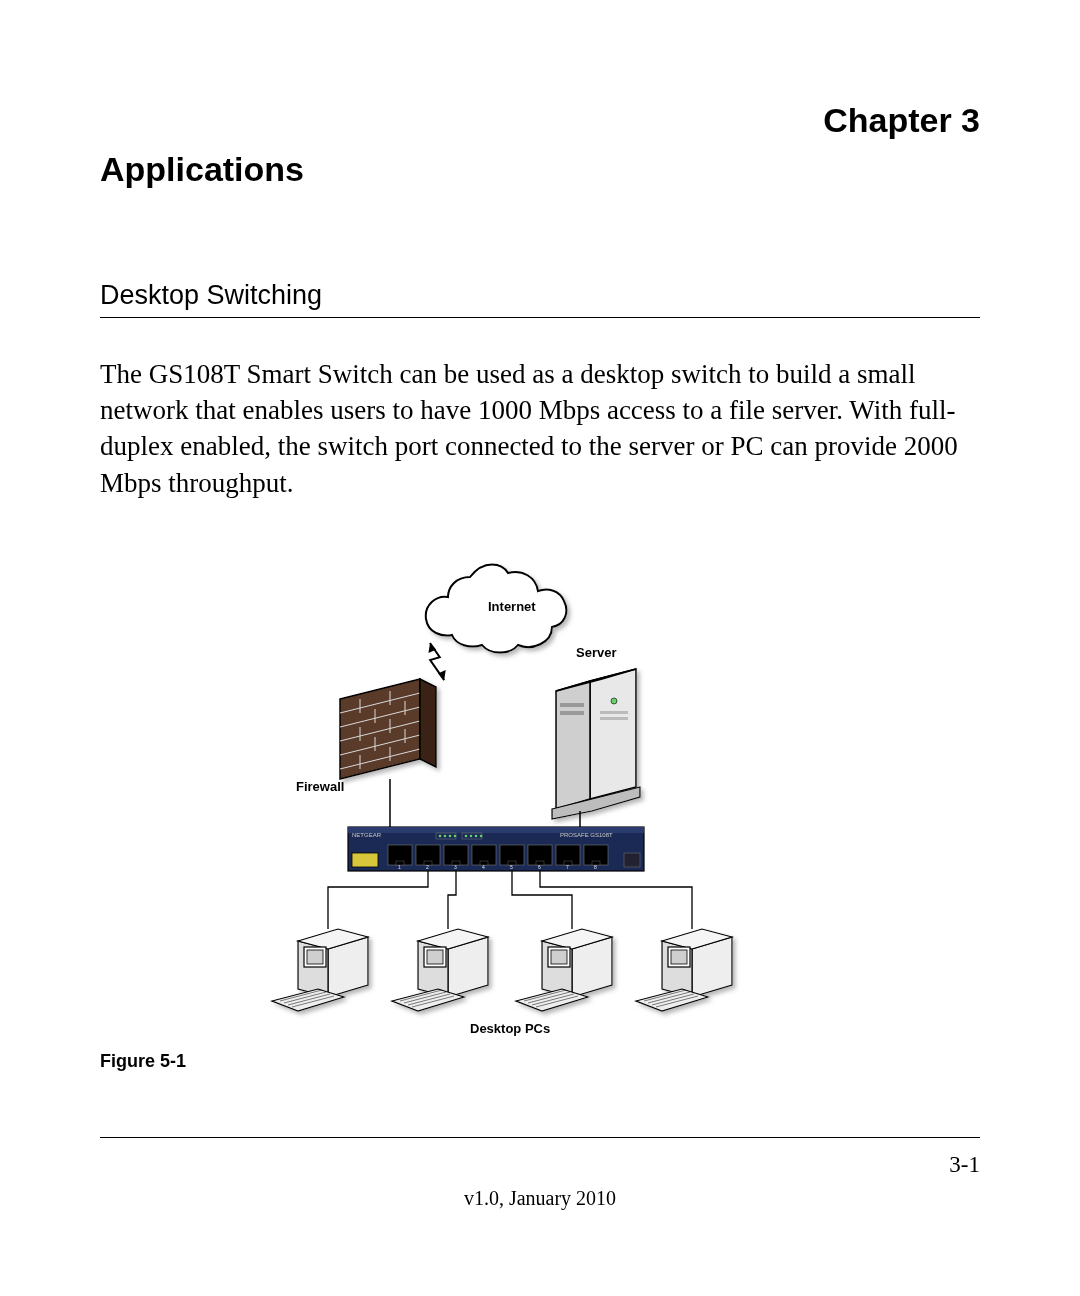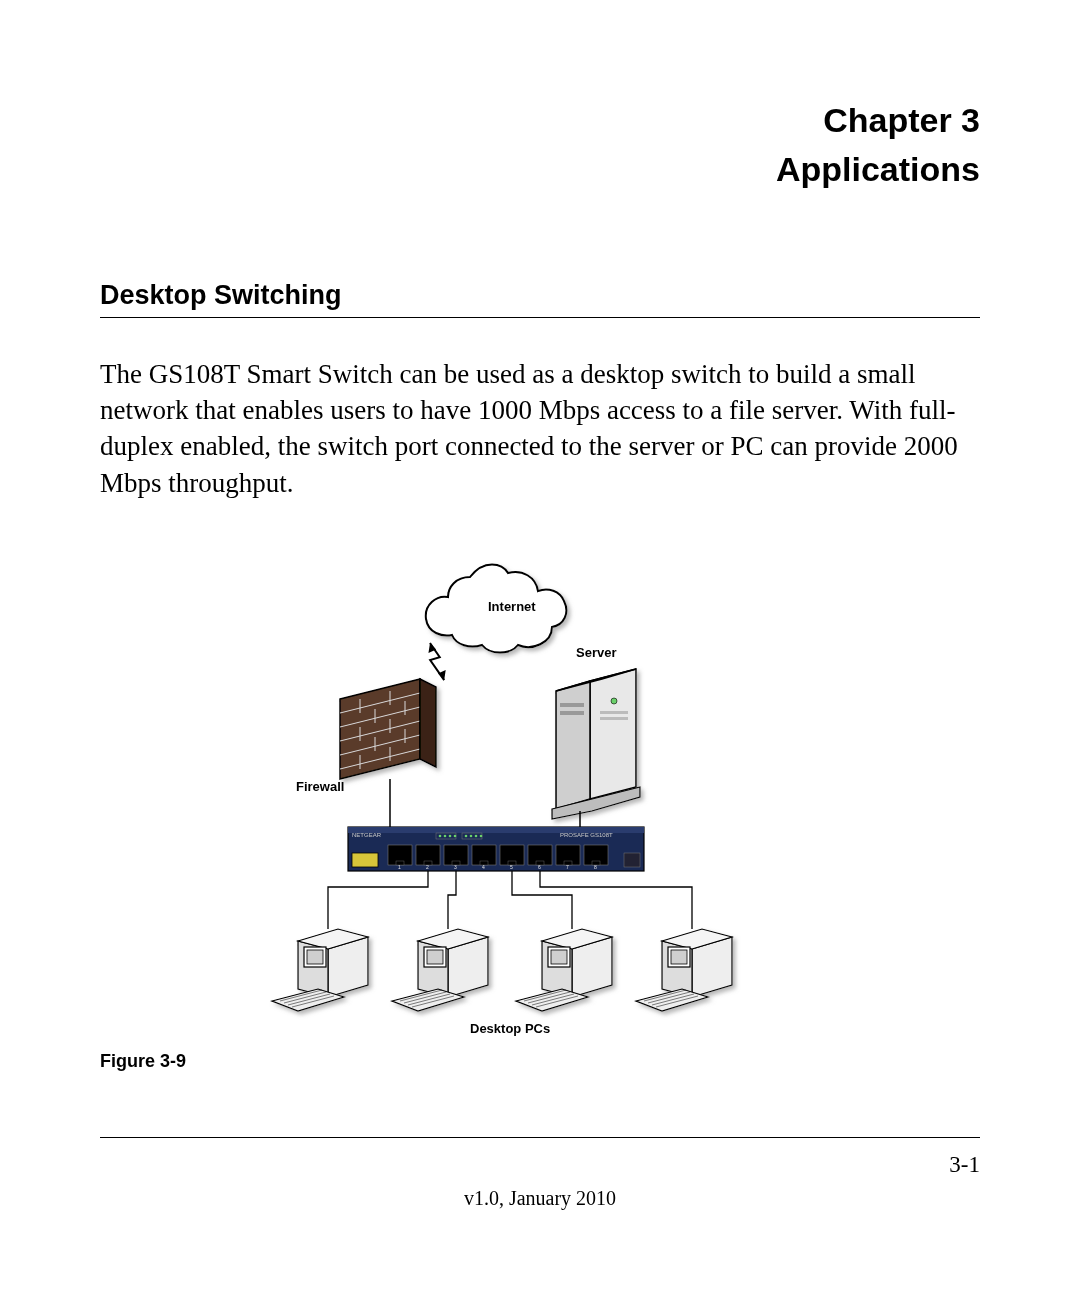--- a/index.html
+++ b/index.html
@@ -20,35 +20,34 @@
   }
   .chapter-title {
     text-align: right;
     margin: 0 0 8px 0;
     font-family: Arial, Helvetica, sans-serif;
     font-weight: 700;
     font-size: 34px;
     line-height: 1.2;
   }
   .chapter-subtitle {
-    text-align: right;
     margin: 0 0 90px 0;
     font-family: Arial, Helvetica, sans-serif;
     font-weight: 700;
     font-size: 34px;
     line-height: 1.2;
   }
   .intro {
     font-size: 21.5px;
     line-height: 1.35;
     margin: 0 0 42px 0;
   }
   .section-heading {
     font-family: Arial, Helvetica, sans-serif;
-    font-weight: 700;
+    font-weight: 400;
     font-size: 27px;
     margin: 0 0 6px 0;
   }
   .section-rule {
     border: none;
     border-top: 1.6px solid #000;
     margin: 0 0 38px 0;
   }
   .section-body {
     font-size: 27px;
@@ -281,20 +280,20 @@
       <g filter="url(#shadow)">
           <use href="#pc" x="274" y="396"></use>
         </g>
       <g filter="url(#shadow)">
           <use href="#pc" x="394" y="396"></use>
         </g>
 
       <text class="dlabel" x="210" y="502">Desktop PCs</text>
     </svg>
 
-    <div class="figure-caption">Figure 3-9</div>
+    <div class="figure-caption">Figure 5-1</div>
   </div>
 
   <hr class="footer-rule">
   <div class="page-num">3-1</div>
   <div class="version">v1.0, January 2010</div>
 
 </div>
 
 </body></html>

